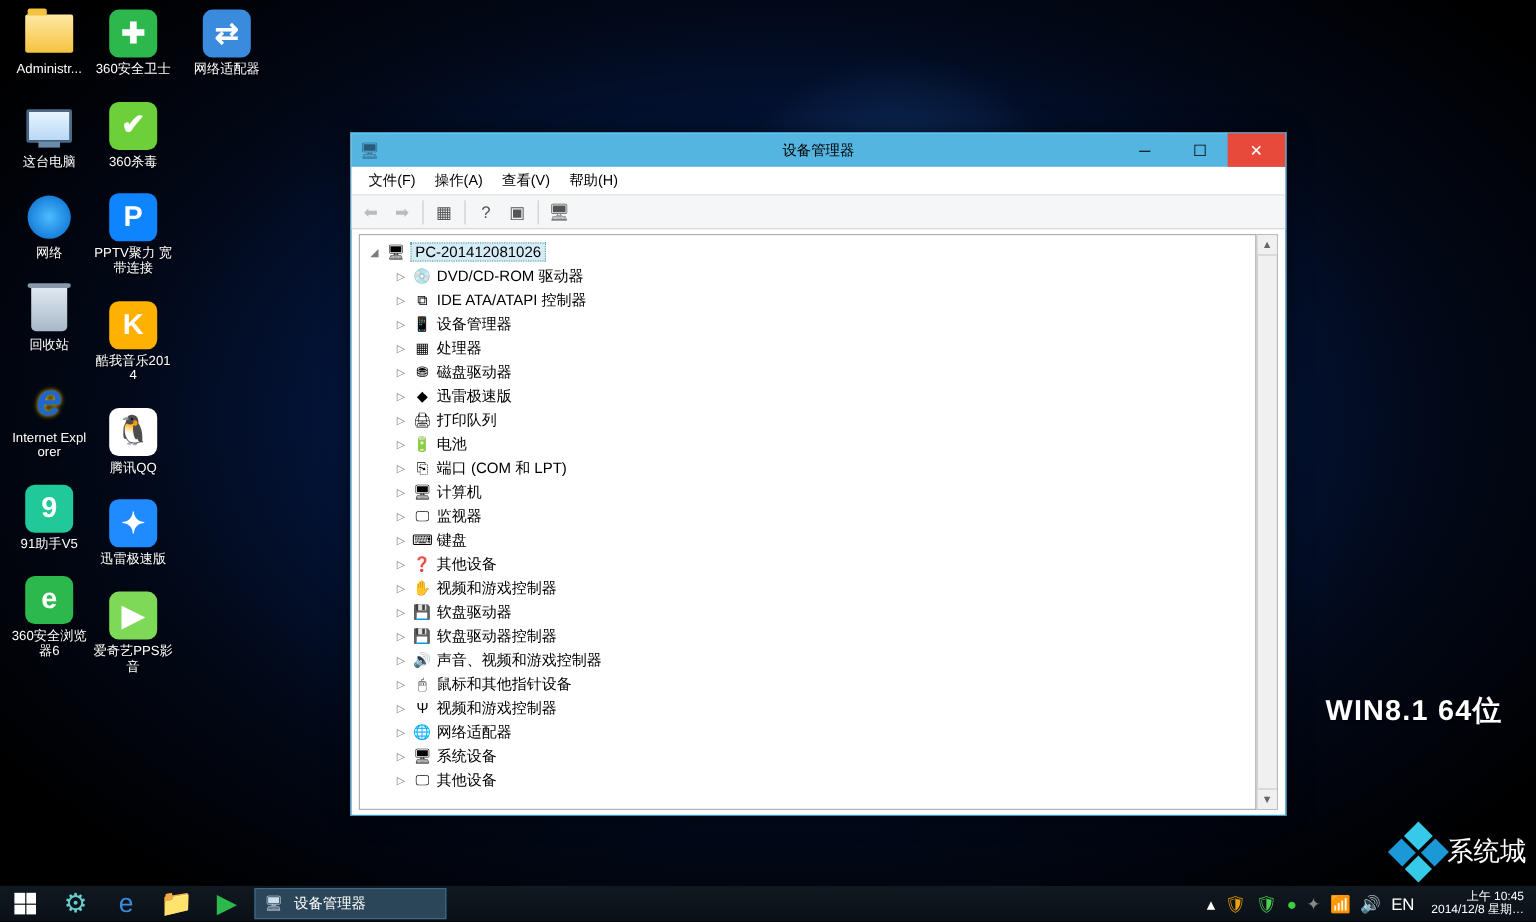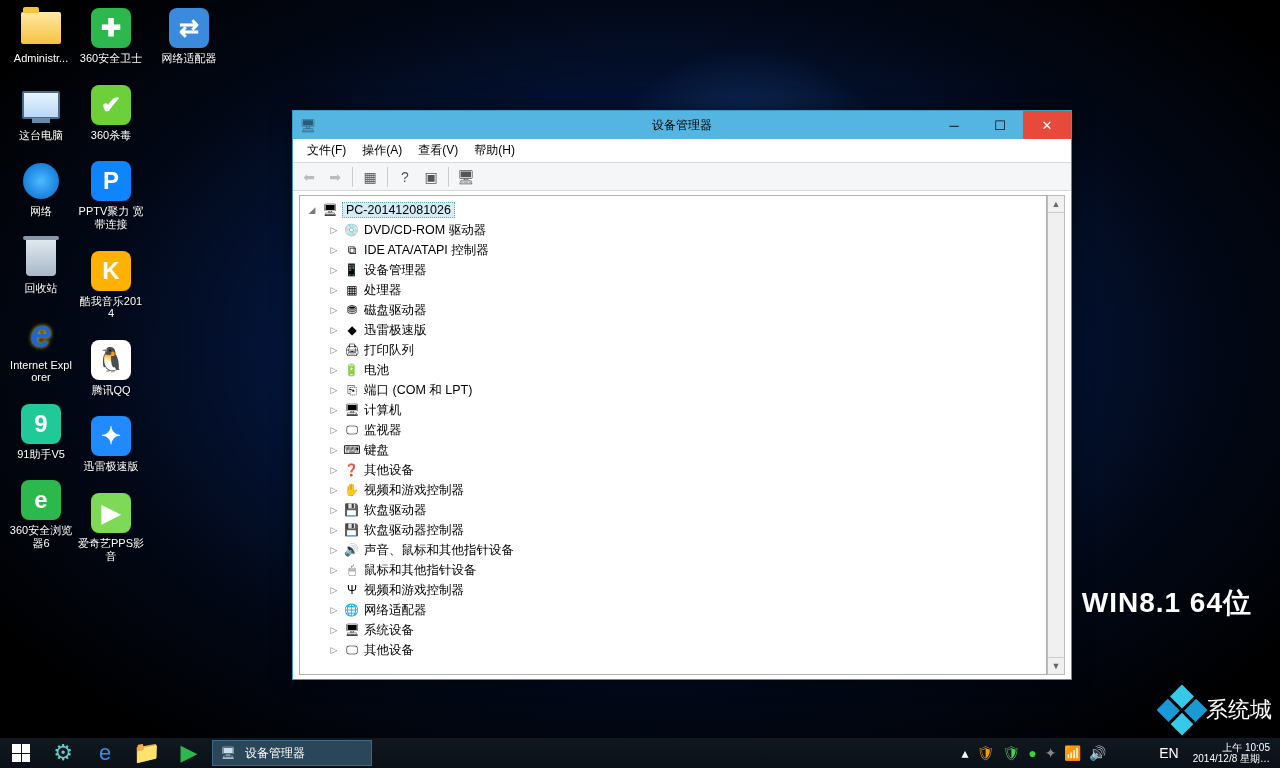--- a/index.html
+++ b/index.html
@@ -26,21 +26,21 @@
 .folder-ico { background:linear-gradient(#ffe9a6,#f5c23e); width:40px; height:32px; border-radius:2px; position:relative; }
 .folder-ico::before { content:""; position:absolute; top:-5px; left:2px; width:16px; height:6px; background:#f5c23e; border-radius:2px 2px 0 0; }
 .pc-ico { background:linear-gradient(#e8f4ff,#b8d8f5); width:38px; height:28px; border:2px solid #4a6a8a; border-radius:2px; position:relative; }
 .pc-ico::after { content:""; position:absolute; bottom:-6px; left:50%; transform:translateX(-50%); width:18px; height:5px; background:#6a8aaa; }
 .net-ico { background:radial-gradient(#4dbbff,#0066cc); width:36px; height:36px; border-radius:50%; }
 .bin-ico { background:linear-gradient(#e0e8f0,#a8b8c8); width:30px; height:36px; border-radius:0 0 4px 4px; position:relative; }
 .bin-ico::before { content:""; position:absolute; top:-4px; left:-3px; right:-3px; height:4px; background:#8898a8; border-radius:2px; }
 .ie-ico { color:#2065d0; font-size:38px; font-weight:bold; font-style:italic; text-shadow:0 0 4px #ffd700; }
 .app-ico { width:40px; height:40px; border-radius:8px; display:flex; align-items:center; justify-content:center; font-size:24px; color:#fff; font-weight:bold; }
 
-.os-label { position:absolute; right:28px; bottom:116px; color:#fff; font-size:28px; font-weight:600; letter-spacing:1px; text-shadow:1px 1px 2px rgba(0,0,0,.6); }
+.os-label { position:absolute; right:28px; bottom:130px; color:#fff; font-size:24px; font-weight:600; letter-spacing:1px; text-shadow:1px 1px 2px rgba(0,0,0,.6); }
 
 .watermark { position:absolute; right:8px; bottom:10px; display:flex; align-items:center; gap:6px; }
 .wm-logo { width:36px; height:36px; transform:rotate(45deg); display:grid; grid-template:1fr 1fr/1fr 1fr; gap:3px; }
 .wm-logo div { background:#37c9e8; } .wm-logo div:nth-child(2),.wm-logo div:nth-child(3){ background:#1a99d6; }
 .wm-text { color:#fff; font-size:22px; text-shadow:1px 1px 1px rgba(0,0,0,.7); }
 
 .wnd {
   position:absolute; left:292px; top:110px; width:780px; height:570px;
   border:1px solid #3a99c9; box-shadow:0 0 16px rgba(0,0,0,.6);
   display:flex; flex-direction:column; background:#fff;
@@ -313,21 +313,21 @@
                 <span class="ntext">软盘驱动器</span>
               </div>
               <div class="node">
                 <span class="exp">▷</span>
                 <span class="nicon">💾</span>
                 <span class="ntext">软盘驱动器控制器</span>
               </div>
               <div class="node">
                 <span class="exp">▷</span>
                 <span class="nicon">🔊</span>
-                <span class="ntext">声音、鼠标和其他指针设备</span>
+                <span class="ntext">声音、视频和游戏控制器</span>
               </div>
               <div class="node">
                 <span class="exp">▷</span>
                 <span class="nicon">🖱</span>
                 <span class="ntext">鼠标和其他指针设备</span>
               </div>
               <div class="node">
                 <span class="exp">▷</span>
                 <span class="nicon">Ψ</span>
                 <span class="ntext">视频和游戏控制器</span>
@@ -387,20 +387,20 @@
   </div>
   <div class="tray">
     <div id="tray-icons" style="display:flex;gap:8px;align-items:center;">
         <span class="ti" style="color: rgb(255, 255, 255);">▴</span>
         <span class="ti" style="color: rgb(240, 160, 0);">🛡</span>
         <span class="ti" style="color: rgb(77, 208, 77);">🛡</span>
         <span class="ti" style="color: rgb(61, 208, 61);">●</span>
         <span class="ti" style="color: rgb(136, 136, 136);">✦</span>
         <span class="ti" style="color: rgb(255, 255, 255);">📶</span>
         <span class="ti" style="color: rgb(255, 255, 255);">🔊</span>
-        <span class="ti" style="color: rgb(255, 255, 255); margin-left: 44px;">EN</span>
+        <span class="ti" style="color: rgb(255, 255, 255);">EN</span>
       </div>
     <div class="clock">
-      <div>上午 10:05</div>
+      <div>上午 10:45</div>
       <div>2014/12/8 星期…</div>
     </div>
   </div>
 </div>
 
 </body></html>

